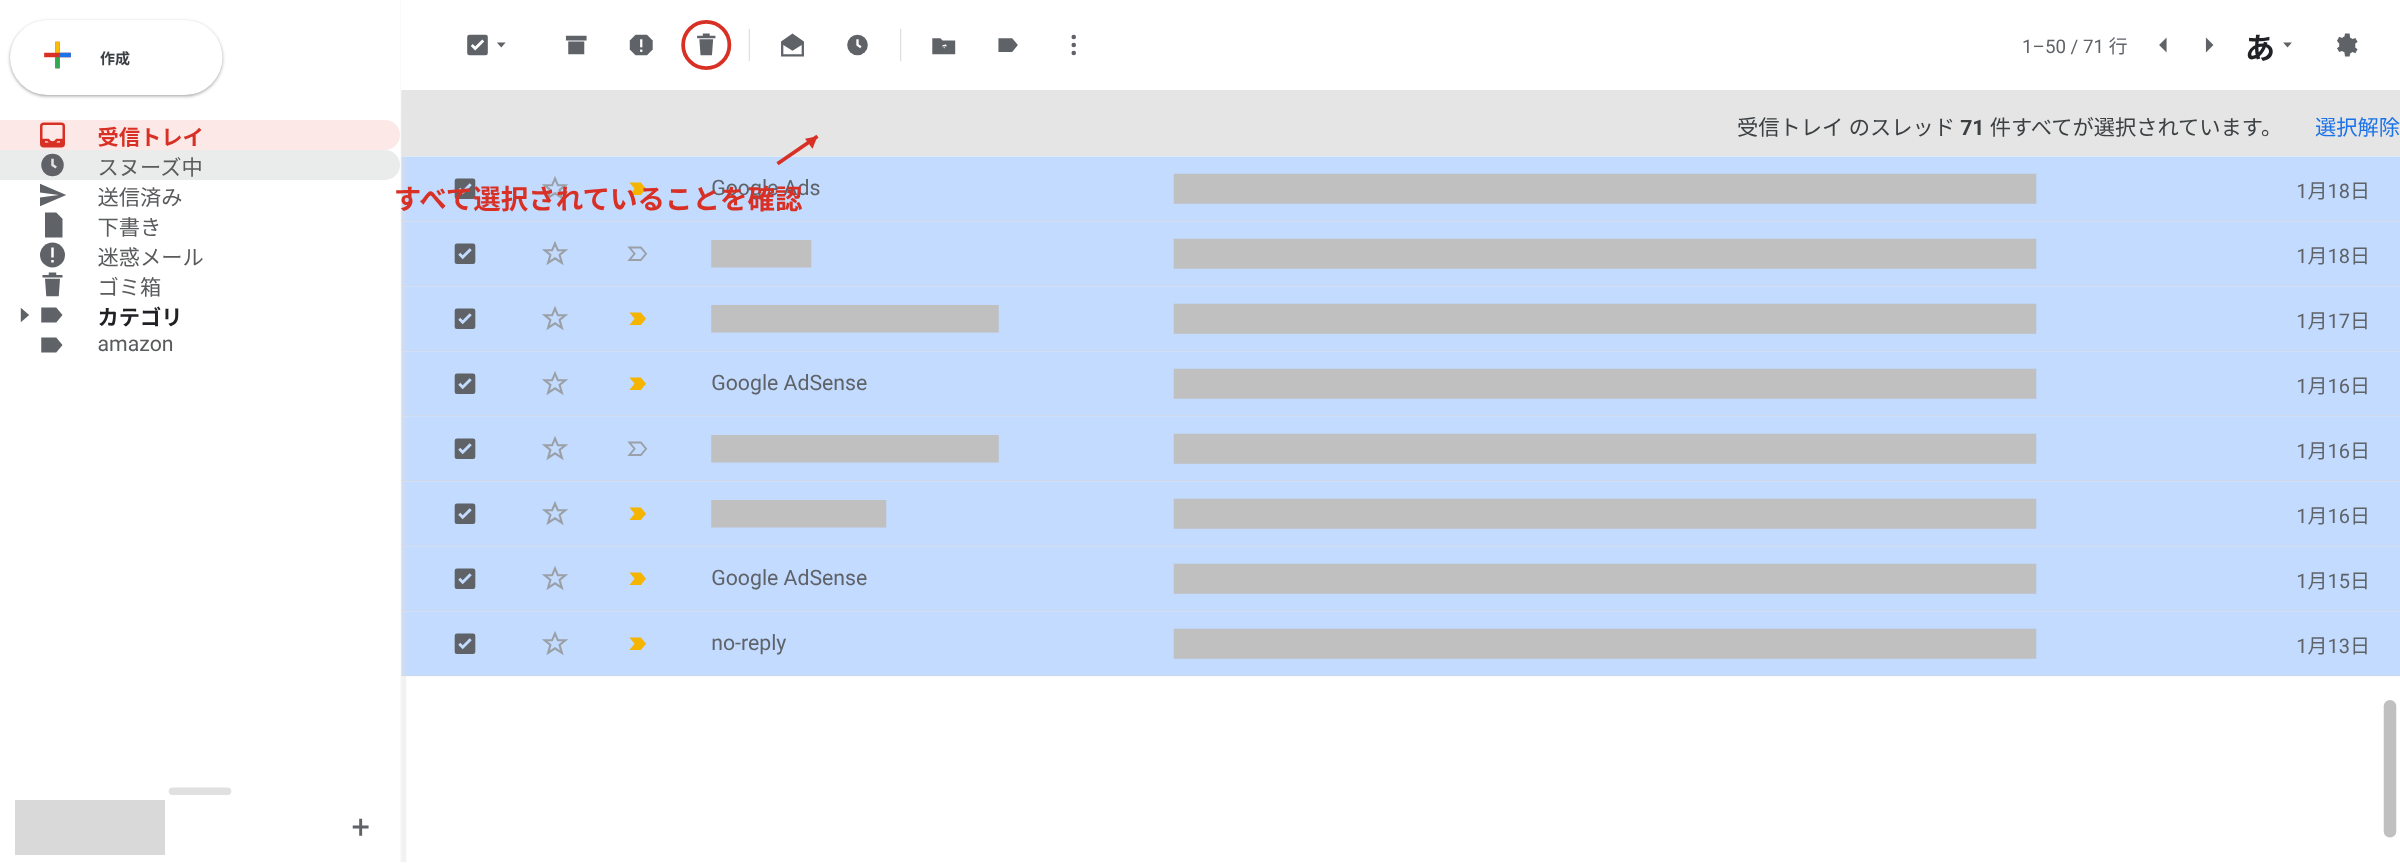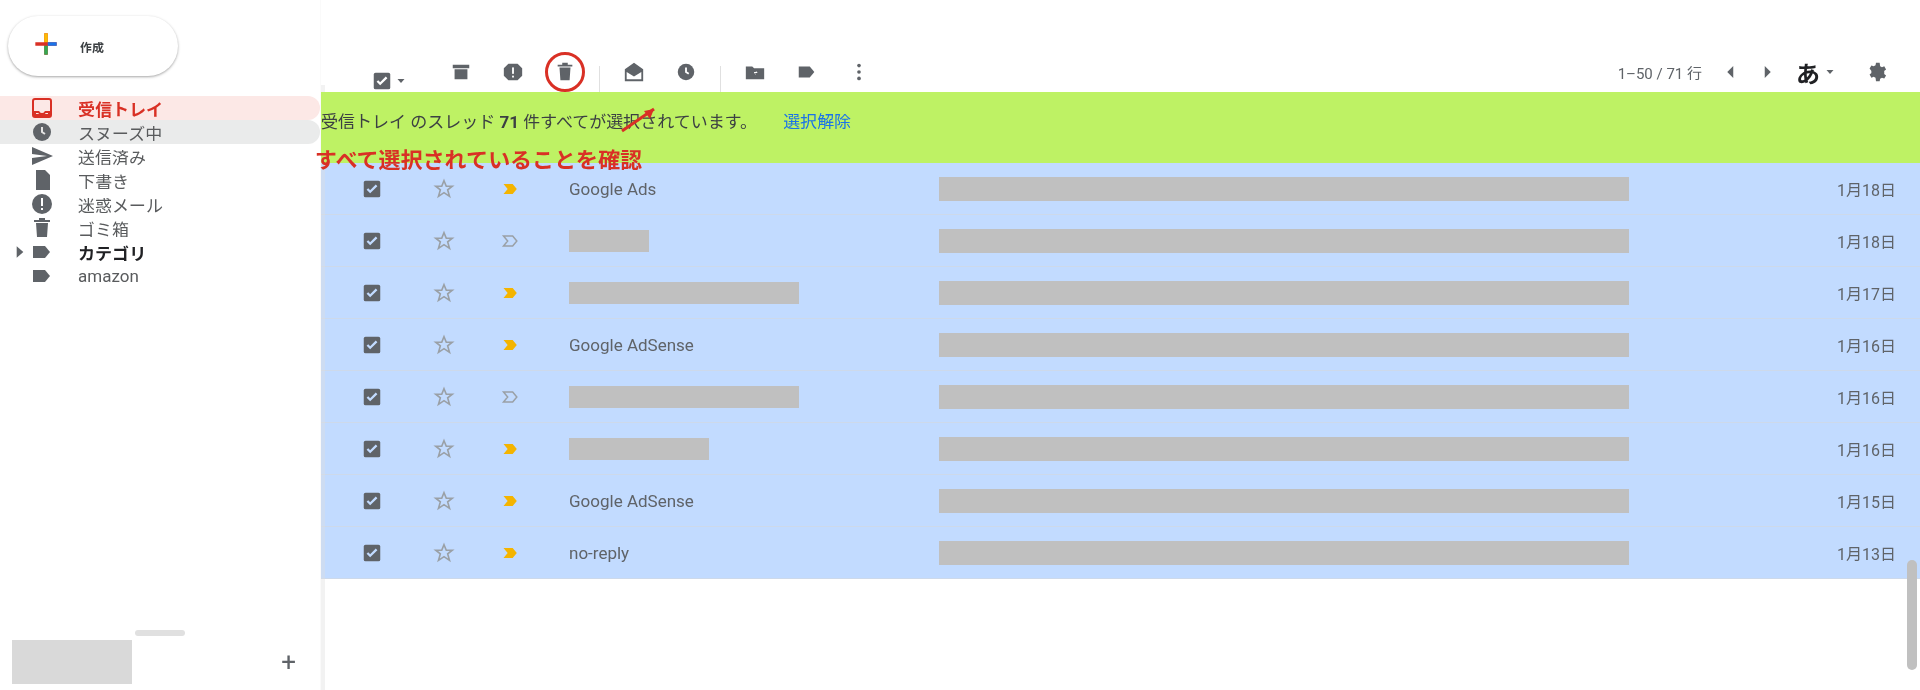--- a/index.html
+++ b/index.html
@@ -23,40 +23,40 @@
 .side-item .caret { width:20px; margin-left:-20px; margin-right:0; fill:#5f6368; }
 .footer-bar { margin-top:auto; padding:0 24px 0 12px; display:flex; align-items:center; height:56px; position:relative; }
 .footer-block { width:120px; height:44px; background:#d9d9d9; }
 .footer-plus { margin-left:auto; color:#5f6368; font-size:26px; font-weight:400; cursor:pointer; }
 .handle { width:50px; height:6px; border-radius:3px; background:#e0e0e0; position:absolute; left:50%; top:-4px; transform:translateX(-50%); }
 
 
 .main { flex:1; display:flex; flex-direction:column; border-left:1px solid rgba(0,0,0,0.02); position:relative;}
 .main-sep { position:absolute; left:0; top:85px; bottom:0; width:4px; background:#dedede; opacity:.4;}
 
-.toolbar { display:flex; align-items:flex-end; height:92px; padding:0 24px 0 40px; }
+.toolbar { display:flex; align-items:center; height:72px; padding:0 24px 0 40px; }
 .tbtn { width:40px; height:40px; display:flex; align-items:center; justify-content:center; cursor:pointer; border-radius:50%; }
 .tbtn svg { width:22px; height:22px; fill:#5f6368; }
 .select-wrap { display:flex; align-items:center; width:56px; justify-content:center; }
 .select-wrap svg.chk { width:22px; height:22px; fill:#5f6368; }
 .select-wrap svg.drop { width:12px; height:12px; fill:#5f6368; margin-left:2px; }
 .tgap-s { width:12px; }
 .tgap-m { width:24px; }
 .tdivider { width:1px; height:26px; background:#e0e0e0; margin:0 14px; }
 .right-tools { margin-left:auto; display:flex; align-items:center; gap:20px; }
 .range { font-size:15px; color:#5f6368; }
 .pagenav { display:flex; align-items:center; gap:18px; }
 .pagenav svg { width:18px; height:18px; fill:#5f6368; cursor:pointer; }
 .lang { font-size:24px; font-weight:700; color:#202124; display:flex; align-items:center; gap:4px; cursor:pointer; }
 .lang svg { width:12px; height:12px; fill:#5f6368; }
 
 .delete-highlight { border:3px solid #d93025; padding:2px; }
 
 
-.banner { background:#bef264; text-align:left; padding:16px 0 30px; font-size:17px; color:#3c4043; position:relative;}
+.banner { background:#e5e5e5; text-align:right; padding:16px 0 12px; font-size:17px; color:#3c4043; position:relative;}
 .banner b { font-weight:700; }
 .banner .deselect { color:#1a73e8; margin-left:22px; cursor:pointer; }
 
 
 .annotation { position:absolute; top:142px; left:315px; color:#d93025; font-weight:700; font-size:22px; z-index:5; pointer-events:none;}
 .arrow { position:absolute; top:105px; left:620px; z-index:5; pointer-events:none;}
 .arrow svg { width:40px; height:28px; }
 
 
 .rows { overflow:hidden; }

